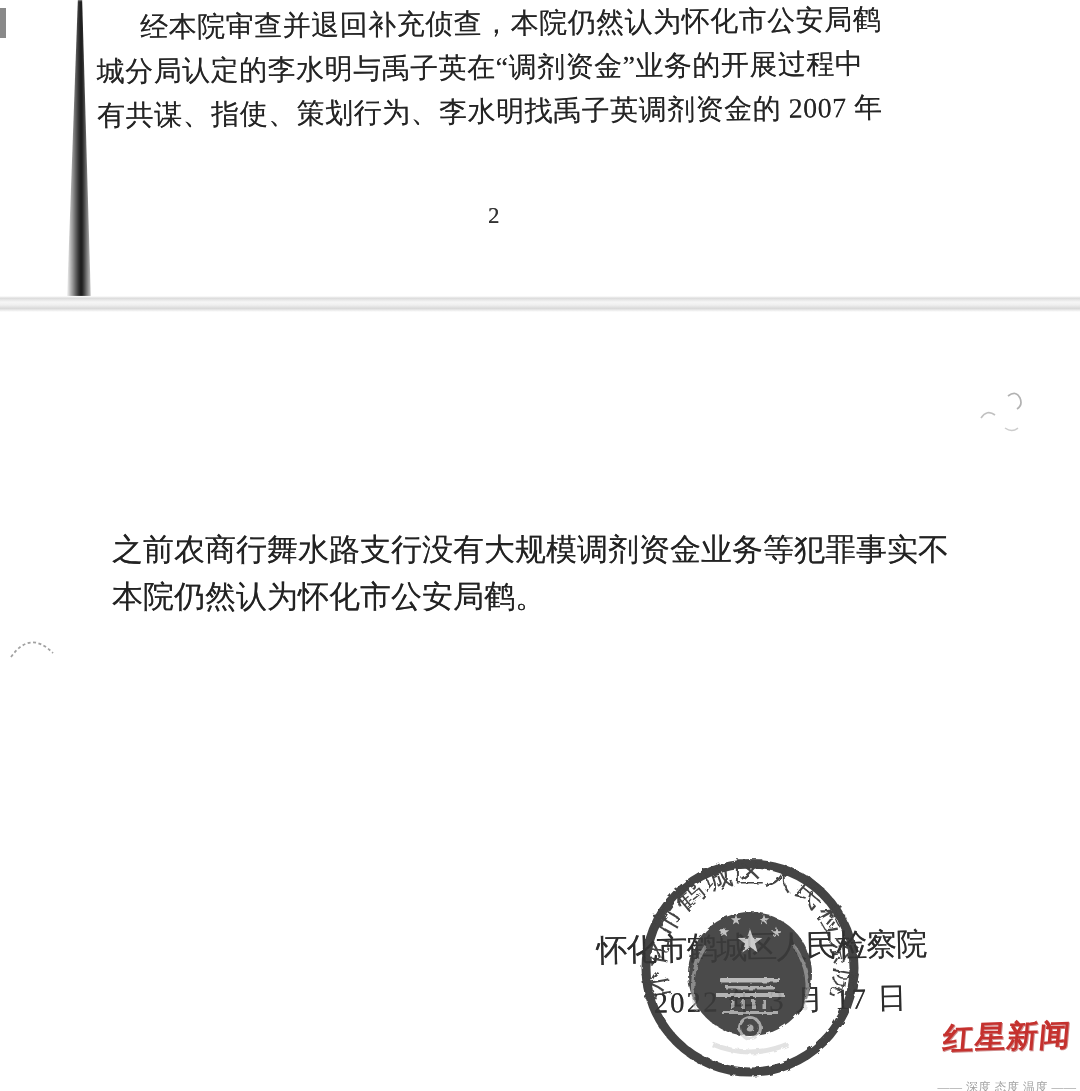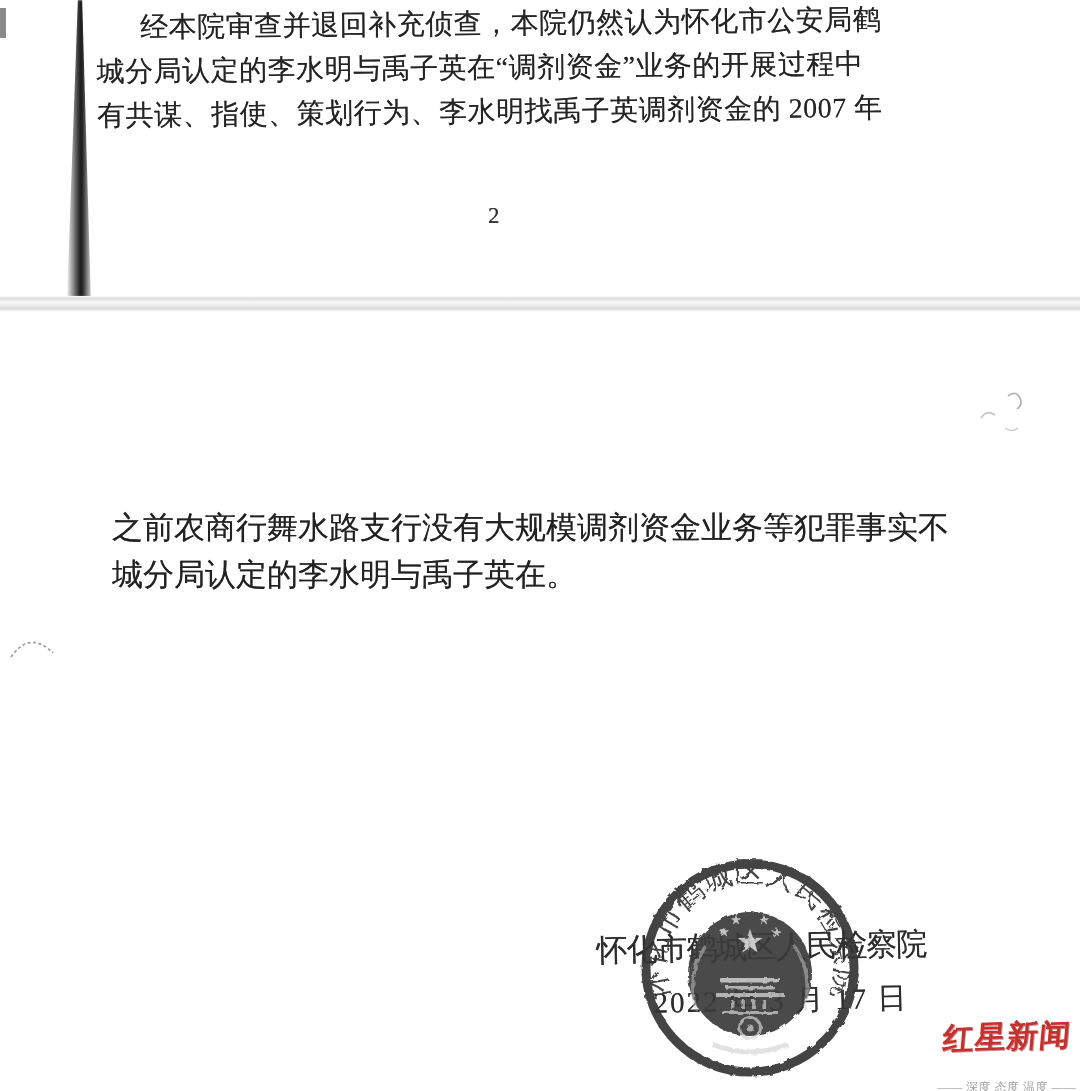--- a/index.html
+++ b/index.html
@@ -27,21 +27,21 @@
   .p1text .line{white-space:nowrap;}
   .p1text .indent1{padding-left:44px;}
   .pagenum{position:absolute;left:488px;top:203px;font-size:23px;color:#333;}
   
   .divider{
     position:absolute;left:0;top:296px;width:1080px;height:16px;
     background:linear-gradient(to bottom,#ffffff 0%,#dcdcdc 14%,#f6f6f6 38%,#efefef 56%,#d9d9d9 78%,#ffffff 100%);
   }
   
   .p2text{
-    position:absolute;left:112px;top:504px;font-size:31px;line-height:47px;
+    position:absolute;left:112px;top:526px;font-size:31px;line-height:47px;
     color:#222222;
   }
   .p2text .line{white-space:nowrap;}
   .p2text .indent2{padding-left:64px;}
   .noise-mark{position:absolute;}
   .signature{
     position:absolute;left:596px;top:930px;z-index:2;color:#2c2c2c;
     transform:rotate(-1.2deg);transform-origin:left top;
   }
   .sig-office{font-size:31px;letter-spacing:-1px;white-space:nowrap;}
@@ -85,21 +85,21 @@
       <path d="M33,8 q8,-6 12,2 q3,7 -3,11" stroke="#7f7f7f" stroke-width="1.7" fill="none" opacity="0.6"></path>
       <path d="M30,40 q7,5 13,0" stroke="#9a9a9a" stroke-width="1.4" fill="none" opacity="0.5"></path>
     </svg>
 
     <svg class="noise-mark" style="left:8px;top:628px;" width="54" height="36" viewBox="0 0 54 36">
       <path d="M3,29 Q22,2 45,25" stroke="#6f6f6f" stroke-width="1.8" stroke-dasharray="3 2.5" fill="none" opacity="0.65"></path>
     </svg>
 
     <div class="p2text scan-text">
       <div class="line">之前农商行舞水路支行没有大规模调剂资金业务等犯罪事实不</div>
-      <div class="line">城分局认定的李水明与禹子英在。</div>
+      <div class="line">本院仍然认为怀化市公安局鹤。</div>
     </div>
 
     <div class="signature scan-text">
       <div class="sig-office">怀化市鹤城区人民检察院</div>
       <div class="sig-date">2022 年 3 月 17 日</div>
     </div>
 
     <svg class="seal" viewBox="0 0 228 236">
       <defs>
         <filter id="rough" x="-12%" y="-12%" width="124%" height="124%">

